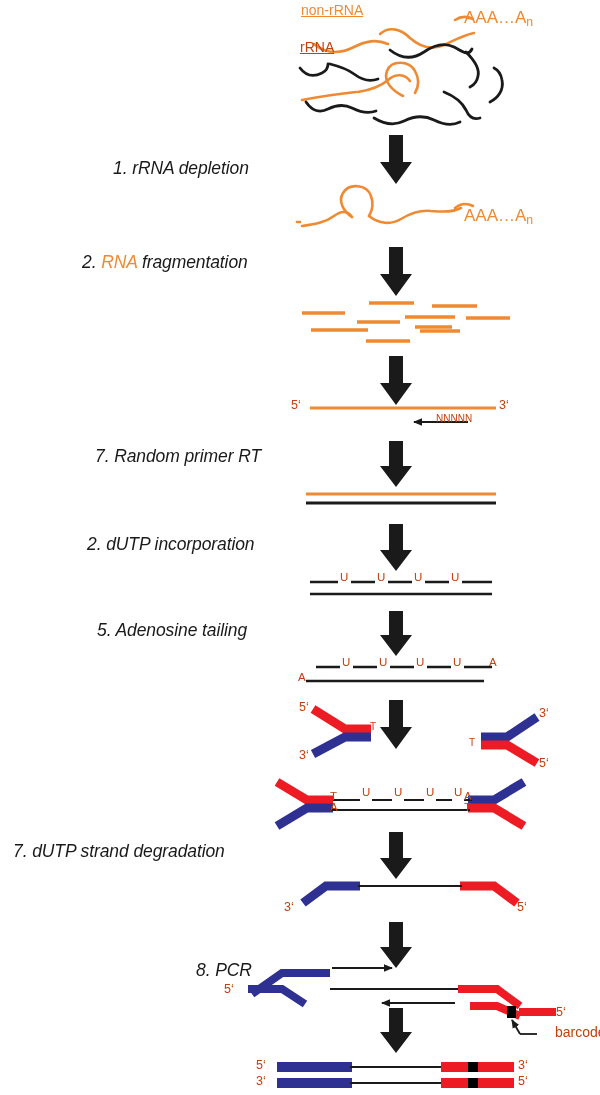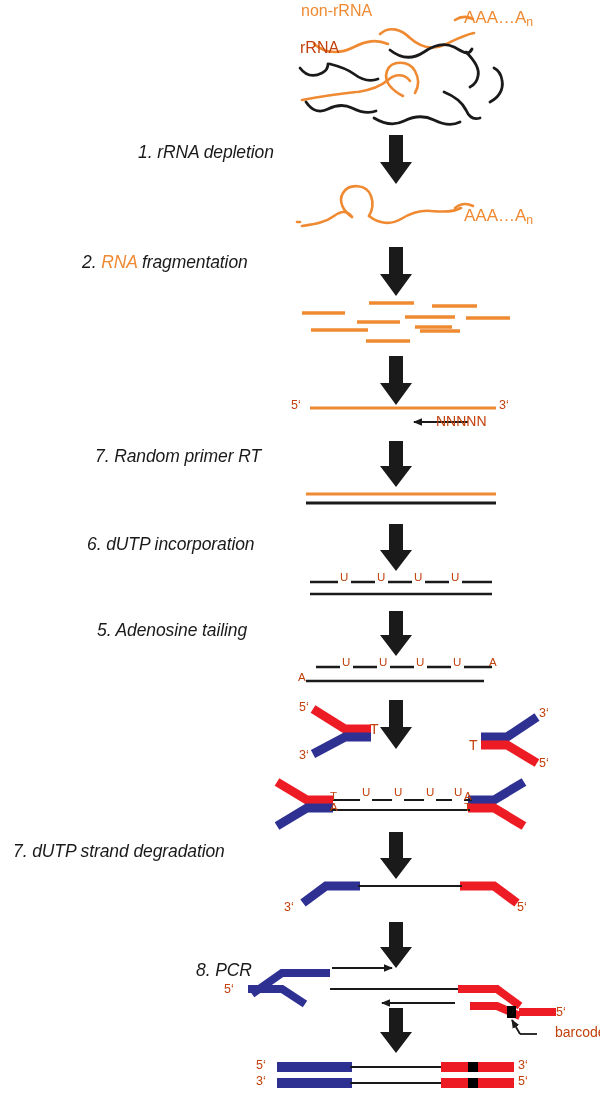--- a/index.html
+++ b/index.html
@@ -7,22 +7,22 @@
        font-family:"Liberation Sans","DejaVu Sans",sans-serif;}
   .stage{position:absolute;left:0;top:0;width:600px;height:1095px;}
   svg.layer{position:absolute;left:0;top:0;width:600px;height:1095px;}
   .step-label{position:absolute;font-style:italic;font-weight:400;
               font-size:17.5px;color:#1a1a1a;white-space:nowrap;letter-spacing:-0.1px;}
   .step-label .hl{color:#ef8a32;margin-top:48px;}
   .lbl{position:absolute;font-size:15.5px;color:#c2410c;white-space:nowrap;}
   .lbl.orange{color:#ef8a32;}
   .lbl.small{font-size:12.5px;}
   .lbl.tiny{font-size:11.5px;}
-  .lbl.mid{font-size:14px;}
-  .lbl.big{font-size:16px;}
+  .lbl.mid{font-size:10px;}
+  .lbl.big{font-size:14px;text-decoration:underline;}
   .sub{font-size:0.72em;vertical-align:-0.28em;}
 </style>
 </head>
 <body>
 
 <div class="stage">
 
   <svg class="layer" viewBox="0 0 600 1095">
     <defs>
       <marker id="arrowThin" markerWidth="9" markerHeight="9" refX="8" refY="4.5" orient="auto" markerUnits="userSpaceOnUse">
@@ -189,27 +189,27 @@
       <rect x="441" y="1062" width="73" height="10" fill="#ed1c24"></rect>
       <rect x="468" y="1062" width="10" height="10" fill="#000000"></rect>
 
       <rect x="277" y="1078" width="75" height="10" fill="#2e3192"></rect>
       <line x1="350" y1="1083" x2="443" y2="1083" stroke="#1a1a1a" stroke-width="2"></line>
       <rect x="441" y="1078" width="73" height="10" fill="#ed1c24"></rect>
       <rect x="468" y="1078" width="10" height="10" fill="#000000"></rect>
     </g>
   </svg>
 
-  <div class="step-label" style="left:113px;top:142px;margin-left:25px;">1. rRNA depletion</div>
+  <div class="step-label" style="left:113px;top:158px;">1. rRNA depletion</div>
 
   <div class="step-label" style="left:82px;top:252px;"><span>2.</span> <span class="hl">RNA</span> <span>fragmentation</span></div>
 
   <div class="step-label" style="left:95px;top:446px;">7. Random primer RT</div>
 
-  <div class="step-label" style="left:87px;top:534px;">6. dUTP incorporation</div>
+  <div class="step-label" style="left:87px;top:534px;">2. dUTP incorporation</div>
 
   <div class="step-label" style="left:97px;top:620px;">5. Adenosine tailing</div>
 
 
   <div class="step-label" style="left:13px;top:841px;">7. dUTP strand degradation</div>
 
   <div class="step-label" style="left:196px;top:960px;font-style:italic;">8. PCR</div>
 
   <div class="lbl big orange" style="left:301px;top:2px;">non-rRNA</div>
   <div class="lbl big" style="left:300px;top:39px;">rRNA</div>

